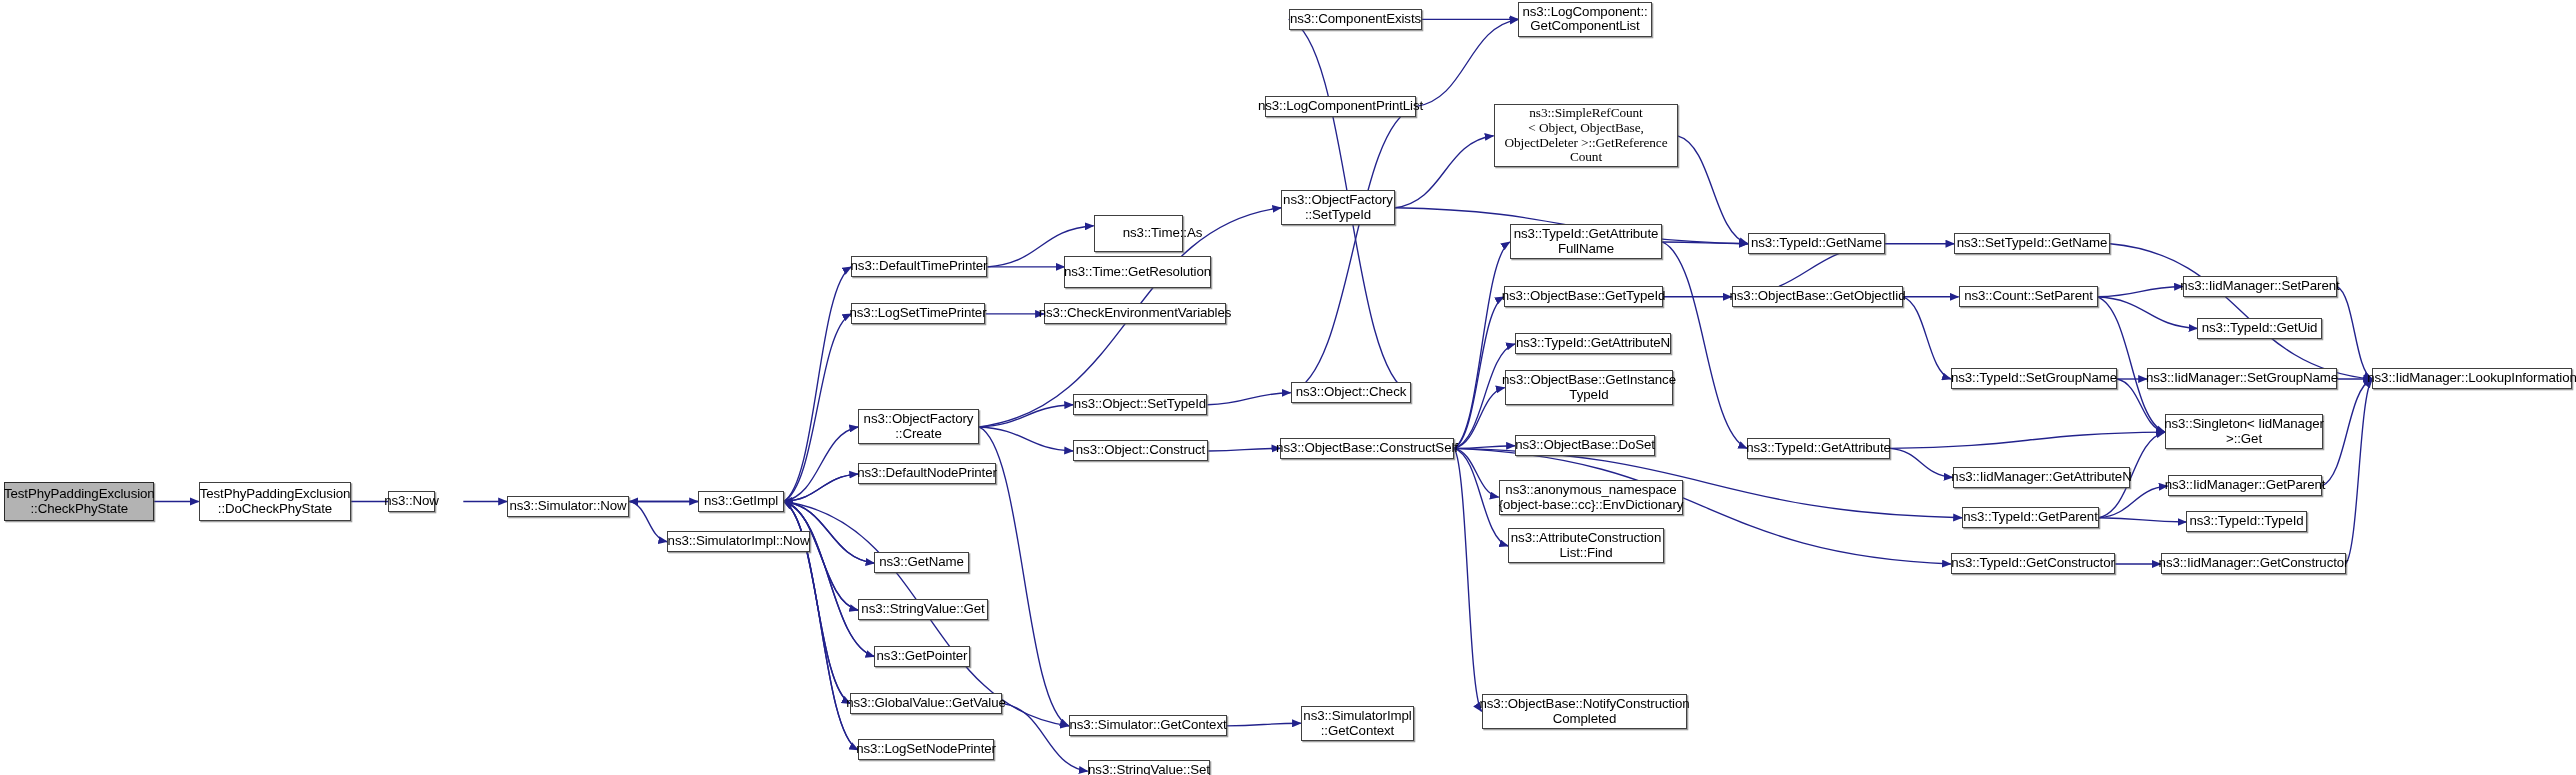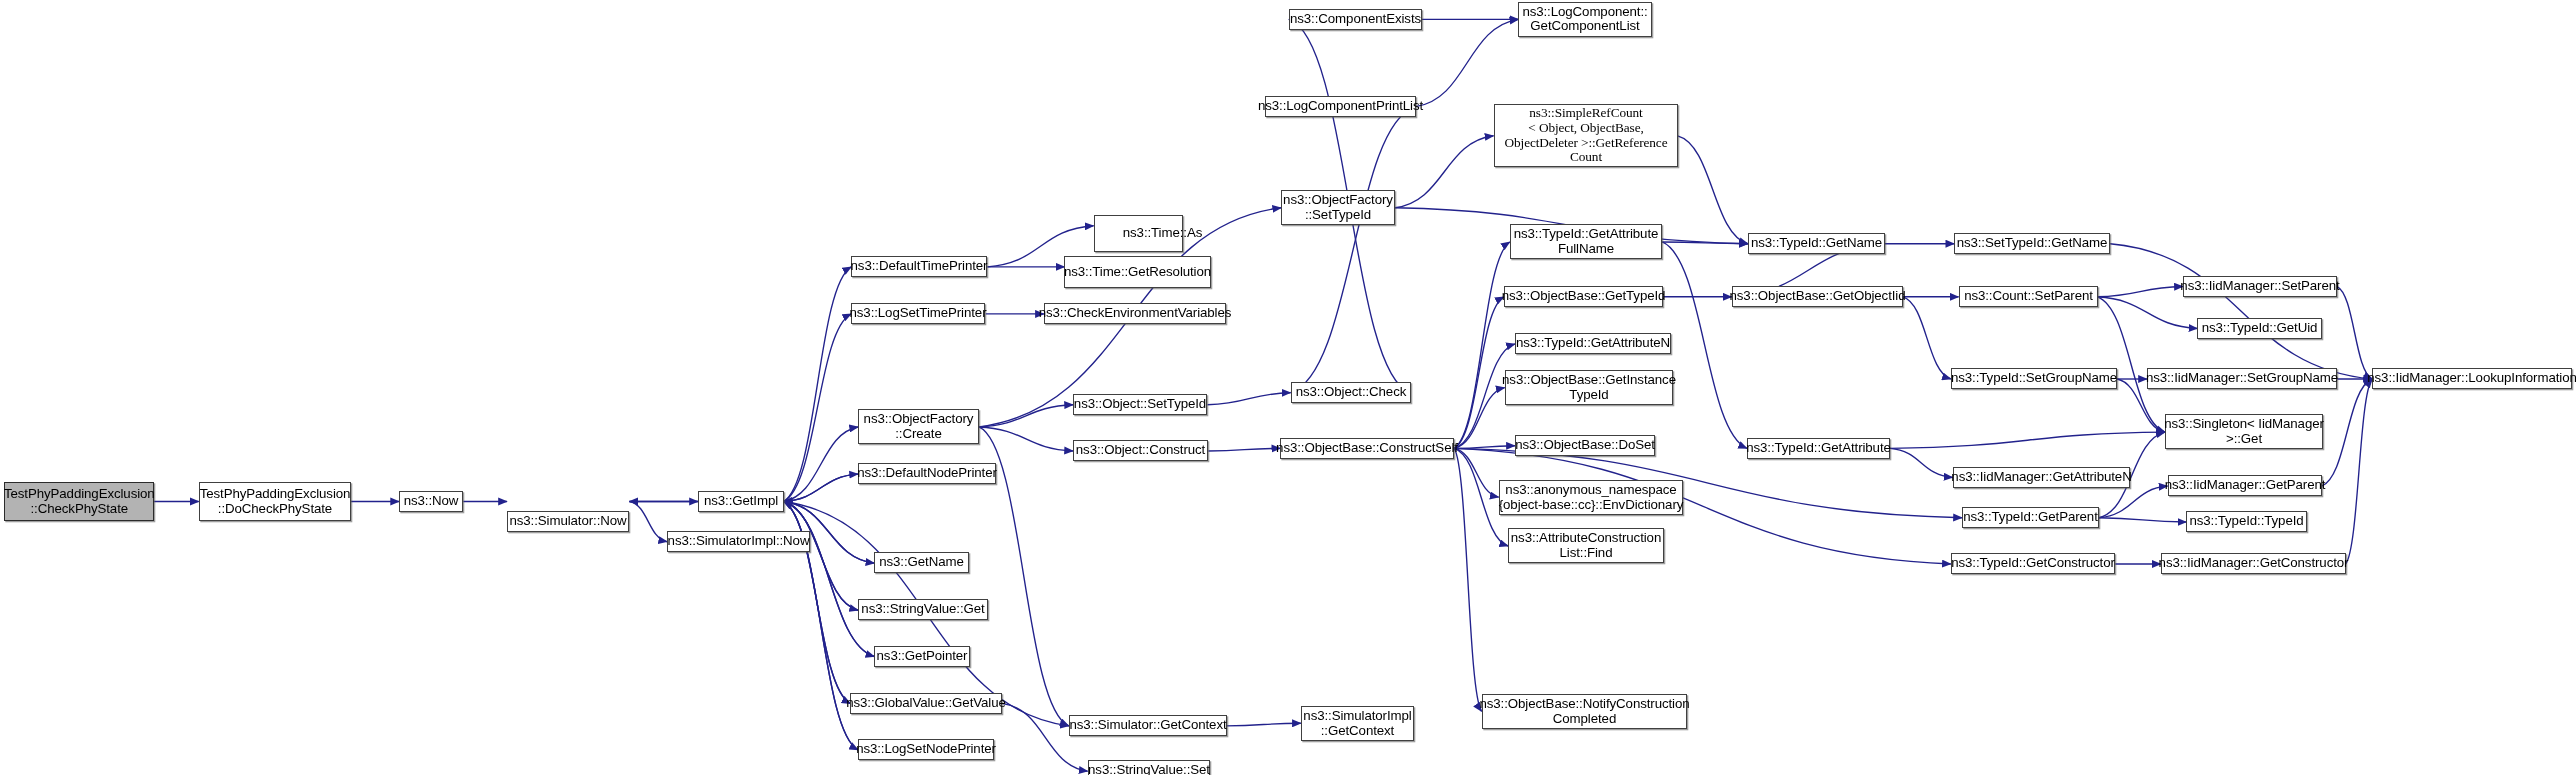--- a/index.html
+++ b/index.html
@@ -135,22 +135,22 @@
         <path d="M 2470 658.5 C 2496.5 658.5, 2496.5 658.5, 2523 658.5" fill="none" stroke="#22228c" stroke-width="1.6" marker-end="url(#arrow)"></path>
         <path d="M 2739 658.5 C 2754.5 639.6, 2754.5 461.4, 2770 442.5" fill="none" stroke="#22228c" stroke-width="1.6" marker-end="url(#arrow)"></path>
         <path d="M 1959 158.5 C 2000 169.525, 2000 273.475, 2041 284.5" fill="none" stroke="#22228c" stroke-width="1.6" marker-end="url(#arrow)"></path>
       </g>
   </svg>
   <div id="node-layer">
       <div class="node highlight" style="left: 4.3px; top: 482px; width: 150px; height: 39px;"><span class="node-label">TestPhyPaddingExclusion
 ::CheckPhyState</span></div>
       <div class="node" style="left: 199px; top: 482px; width: 152px; height: 39px;"><span class="node-label">TestPhyPaddingExclusion
 ::DoCheckPhyState</span></div>
-      <div class="node" style="left: 399px; top: 491px; width: 64px; height: 21.4px;"><span class="node-label">ns3::Now</span></div>
-      <div class="node" style="left: 507px; top: 511px; width: 122px; height: 21.4px;"><span class="node-label">ns3::Simulator::Now</span></div>
+      <div class="node" style="left: 388px; top: 491px; width: 47px; height: 21.4px;"><span class="node-label">ns3::Now</span></div>
+      <div class="node" style="left: 507px; top: 496px; width: 122px; height: 21.4px;"><span class="node-label">ns3::Simulator::Now</span></div>
       <div class="node" style="left: 698px; top: 491px; width: 86px; height: 21.4px;"><span class="node-label">ns3::GetImpl</span></div>
       <div class="node" style="left: 667px; top: 531px; width: 143px; height: 21.4px;"><span class="node-label">ns3::SimulatorImpl::Now</span></div>
       <div class="node" style="left: 851px; top: 256px; width: 136px; height: 21.4px;"><span class="node-label">ns3::DefaultTimePrinter</span></div>
       <div class="node" style="left: 851px; top: 303px; width: 134px; height: 21.4px;"><span class="node-label">ns3::LogSetTimePrinter</span></div>
       <div class="node" style="left: 1094px; top: 215px; width: 89px; height: 37px; padding-left: 48px;"><span class="node-label">ns3::Time::As</span></div>
       <div class="node" style="left: 1064px; top: 256px; width: 147px; height: 32px;"><span class="node-label">ns3::Time::GetResolution</span></div>
       <div class="node" style="left: 1044px; top: 303px; width: 182px; height: 21.4px;"><span class="node-label">ns3::CheckEnvironmentVariables</span></div>
       <div class="node" style="left: 858px; top: 409px; width: 121px; height: 35px;"><span class="node-label">ns3::ObjectFactory
 ::Create</span></div>
       <div class="node" style="left: 858px; top: 463px; width: 138px; height: 21.4px;"><span class="node-label">ns3::DefaultNodePrinter</span></div>

